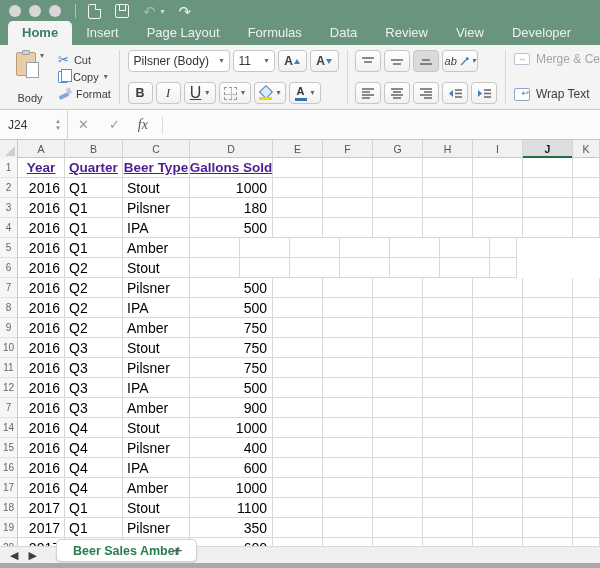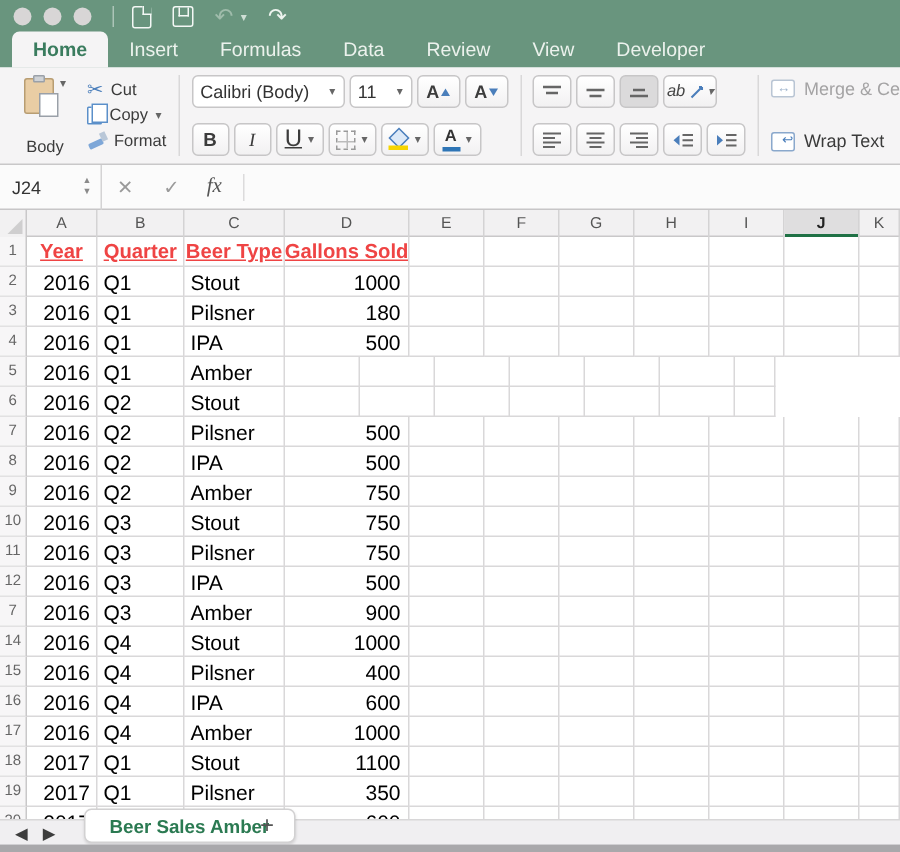--- a/index.html
+++ b/index.html
@@ -111,21 +111,21 @@
   .corner:before { content:""; position:absolute; right:2px; bottom:2px;
     border-left:10px solid transparent; border-bottom:10px solid #cfcecf; }
   .colhdr { height:18px; border-right:1px solid #d4d3d4; font-size:10.5px; color:#555;
     display:flex; align-items:center; justify-content:center; }
   .colhdr.sel { background:#dfdedf; box-shadow:inset 0 -2px 0 #1f7145; color:#222; font-weight:700; }
   .grow { display:flex; height:20px; }
   .rownum { width:18px; border-right:1px solid #c9c8c9; border-bottom:1px solid #e2e1e2; background:#f7f6f7;
     font-size:10px; color:#666; display:flex; align-items:center; justify-content:center; }
   .cell { height:20px; border-right:1px solid #d9d8d9; border-bottom:1px solid #d9d8d9;
     font-size:14px; color:#000; display:flex; align-items:center; overflow:hidden; white-space:nowrap; }
-  .cell.hl { color:#ef4444; font-weight:700; text-decoration:underline; justify-content:center; font-size:13.5px; }
+  .cell.hl { color:#4c1d95; font-weight:700; text-decoration:underline; justify-content:center; font-size:13.5px; }
   .cell.c0 { justify-content:flex-end; padding-right:4px; }
   .cell.c1 { justify-content:flex-start; padding-left:4px; }
   .cell.c2 { justify-content:flex-start; padding-left:4px; }
   .cell.c3 { justify-content:flex-end; padding-right:5px; }
 
   
   .sheetbar { position:absolute; left:0; top:546px; width:600px; height:17px; background:#f0eff1;
     border-top:1px solid #d8d7d8; }
   .nav-arrows { position:absolute; left:10px; top:549px; display:flex; gap:10px; color:#3d3d3d; font-size:11px; }
   .sheettab { position:absolute; left:56px; top:539px; height:23px; background:#fff; border:1px solid #d2d1d2;
@@ -150,20 +150,21 @@
     <span class="undo-glyph">↶</span>
     <span class="tb-caret">▾</span>
     <span class="redo-glyph">↷</span>
   </div>
 </div>
 
 <div class="tabbar">
   <div class="tabs">
     <span class="tab active">Home</span>
     <span class="tab">Insert</span>
+    <span class="tab">Page Layout</span>
     <span class="tab">Formulas</span>
     <span class="tab">Data</span>
     <span class="tab">Review</span>
     <span class="tab">View</span>
     <span class="tab">Developer</span>
   </div>
 </div>
 
 <div class="ribbon">
 
@@ -193,21 +194,21 @@
         <span class="lbl">Format</span>
       </div>
     </div>
   </div>
 
   <div class="rdivider"></div>
 
   <div class="rgroup font-grid">
     <div class="frow">
       <div class="combo fontname">
-        <span>Calibri (Body)</span>
+        <span>Pilsner (Body)</span>
         <span class="caret">▾</span>
       </div>
       <div class="combo fontsize">
         <span>11</span>
         <span class="caret">▾</span>
       </div>
       <div class="rbtn azbtn">
         <span>A</span>
         <span class="tri-up"></span>
       </div>

